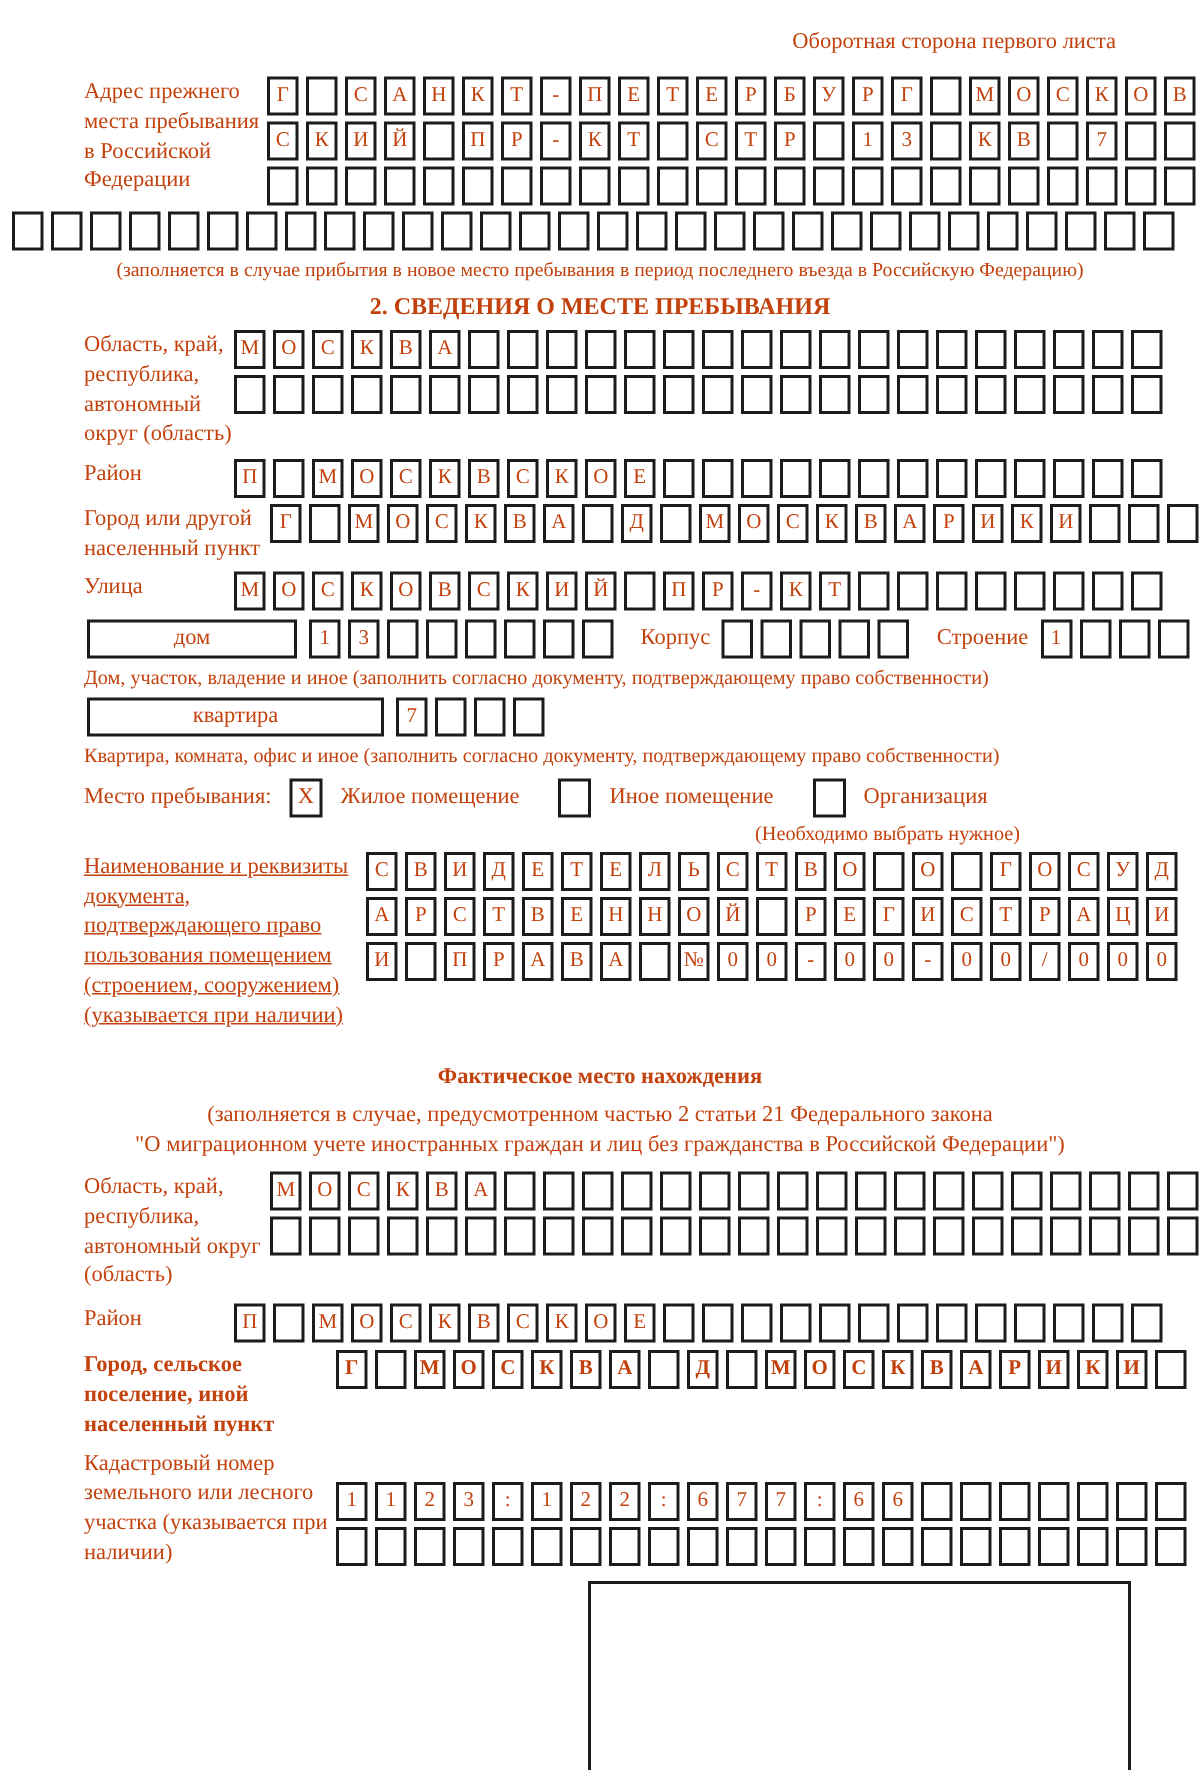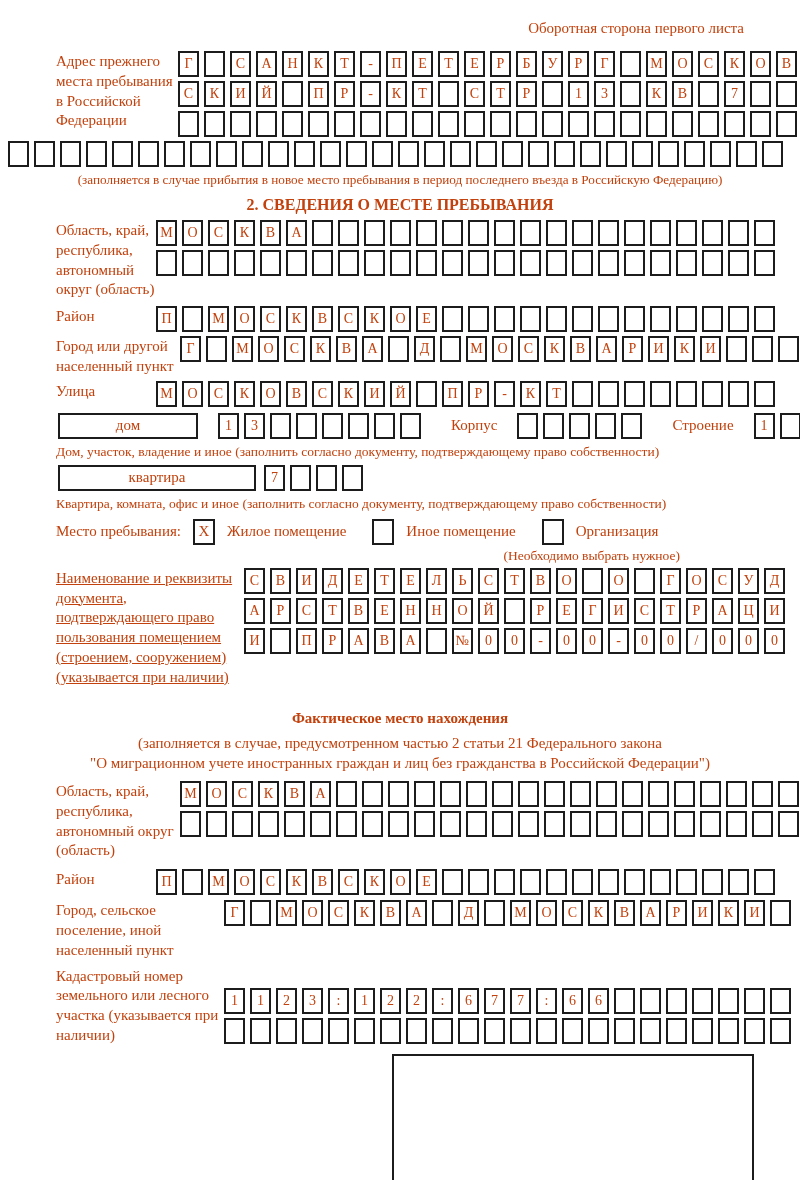--- a/index.html
+++ b/index.html
@@ -304,21 +304,21 @@
         <span class="cell"></span>
         <span class="cell"></span>
         <span class="cell"></span>
         <span class="cell"></span>
         <span class="cell"></span>
         <span class="cell"></span>
         <span class="cell"></span>
       </div>
   </div>
 
-  <div class="inline-row" style="margin-top:6px; padding-left:58px; gap:20px;">
+  <div class="inline-row" style="margin-top:6px; padding-left:58px; gap:8px;">
     <div class="widebox" style="width:140px;">дом</div>
     <div class="cells">
         <span class="cell">1</span>
         <span class="cell">3</span>
         <span class="cell"></span>
         <span class="cell"></span>
         <span class="cell"></span>
         <span class="cell"></span>
         <span class="cell"></span>
         <span class="cell"></span>
@@ -525,21 +525,21 @@
         <span class="cell"></span>
         <span class="cell"></span>
         <span class="cell"></span>
         <span class="cell"></span>
         <span class="cell"></span>
         <span class="cell"></span>
         <span class="cell"></span>
       </div>
   </div>
 
-  <div class="field" style="margin-top:5px;">
+  <div class="field" style="margin-top:5px;font-weight:bold;">
     <div class="flabel" style="width:168px;">Город, сельское поселение, иной населенный пункт</div>
     <div class="cells">
         <span class="cell">Г</span>
         <span class="cell"></span>
         <span class="cell">М</span>
         <span class="cell">О</span>
         <span class="cell">С</span>
         <span class="cell">К</span>
         <span class="cell">В</span>
         <span class="cell">А</span>

